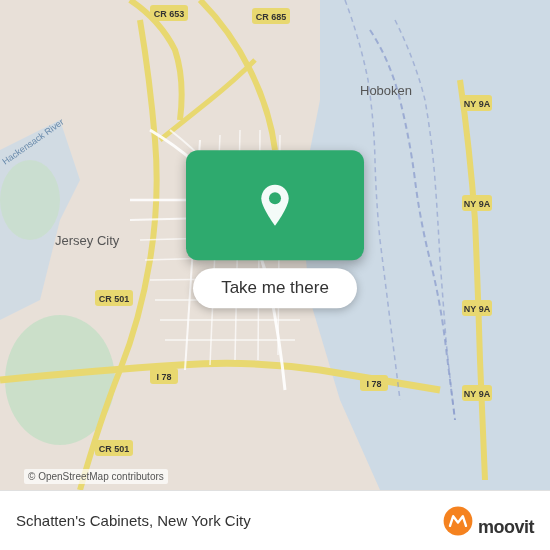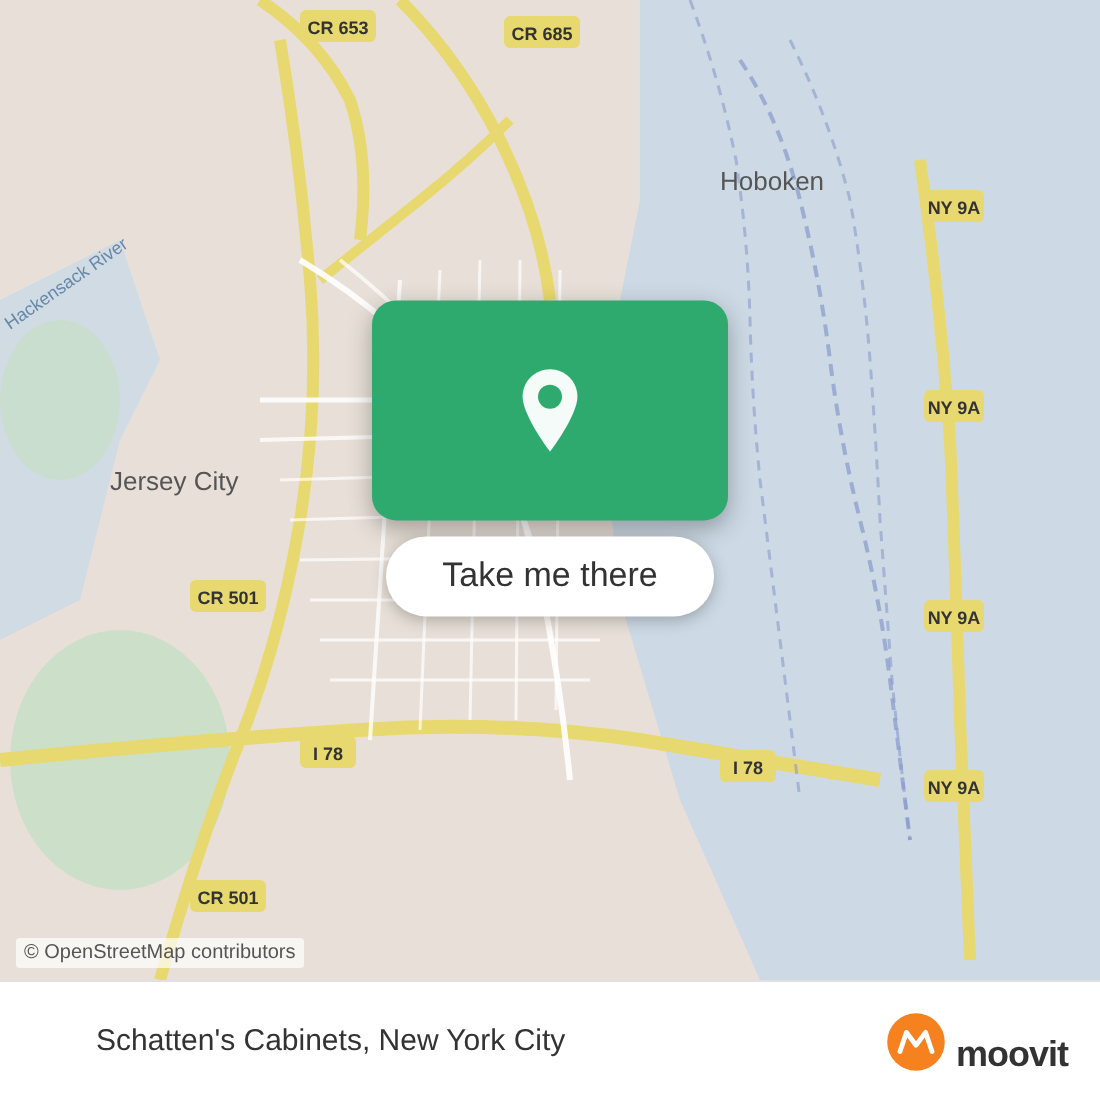--- a/index.html
+++ b/index.html
@@ -75,21 +75,20 @@
       align-items: center;
       justify-content: space-between;
       padding: 0 16px;
       border-top: 1px solid #e0e0e0;
     }
 
     #bottom-left {
       display: flex;
       flex-direction: column;
       gap: 2px;
-      margin-left: 32px;
     }
 
     #location-title {
       font-size: 15px;
       font-weight: 500;
       color: #333;
     }
 
     #moovit-logo {
       display: flex;
@@ -194,21 +193,21 @@
 
       <svg id="location-pin" viewBox="0 0 48 56" xmlns="http://www.w3.org/2000/svg">
         <path d="M24 4C15.16 4 8 11.16 8 20C8 31 24 52 24 52C24 52 40 31 40 20C40 11.16 32.84 4 24 4Z" fill="white" opacity="0.95"></path>
         <circle cx="24" cy="20" r="7" fill="#2eaa6e"></circle>
       </svg>
     </div>
     <button id="take-me-there-btn">Take me there</button>
   </div>
 
   
-  <div style="position:absolute; bottom:6px; left:8px; font-size:10px; color:#555; background:rgba(255,255,255,0.7); padding:2px 4px; border-radius:2px;">© OpenStreetMap contributors</div>
+  <div style="position:absolute; bottom:6px; left:24px; font-size:10px; color:#555; background:rgba(255,255,255,0.7); padding:2px 4px; border-radius:2px;">© OpenStreetMap contributors</div>
 </div>
 
 <div id="bottom-bar">
   <div id="bottom-left">
     <span id="location-title">Schatten's Cabinets, New York City</span>
   </div>
 
   <div id="moovit-logo">
     <svg id="moovit-icon" viewBox="0 0 40 40" xmlns="http://www.w3.org/2000/svg">
 

